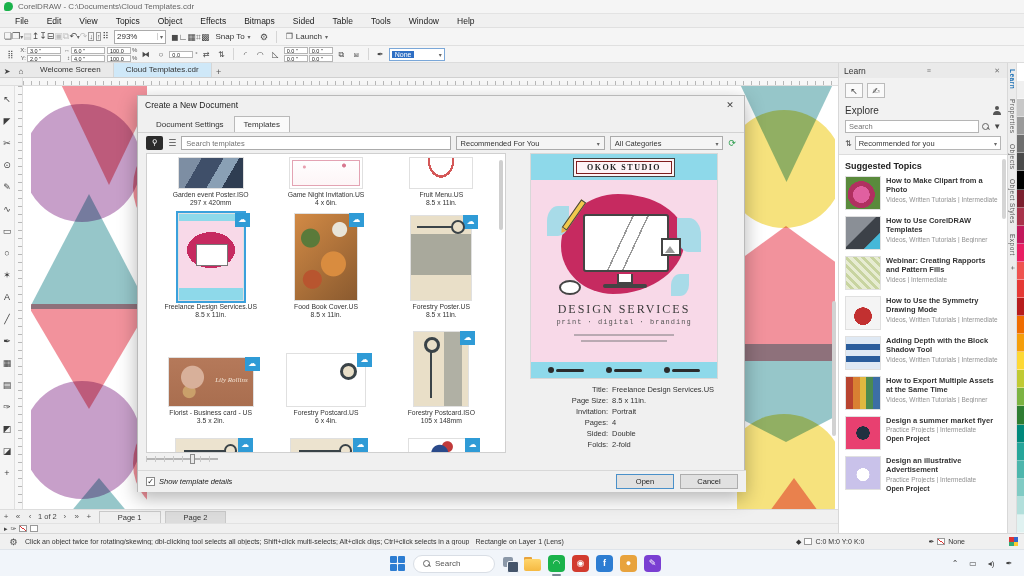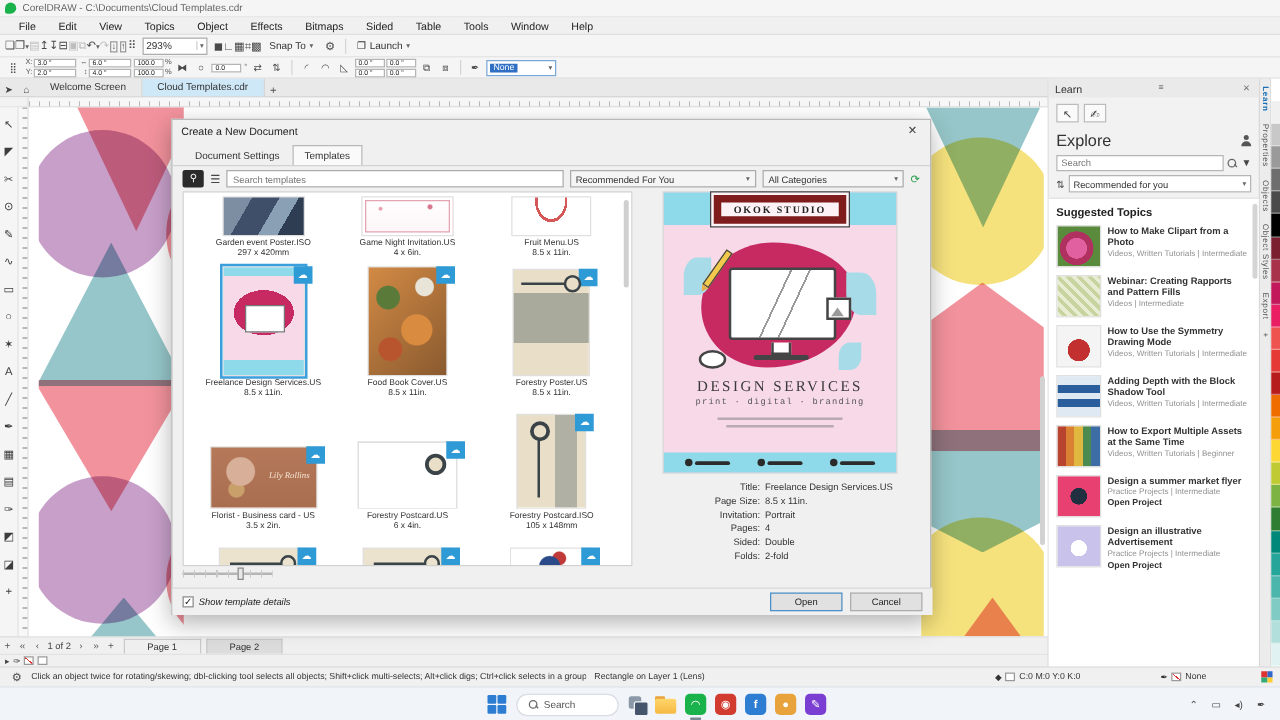--- a/index.html
+++ b/index.html
@@ -84,21 +84,21 @@
   .dp-ico{font-size:7px;color:#444;}
   .swatch{width:8px;height:7px;border:1px solid #999;background:#fff;position:relative;}
   .swatch.none::after{content:"";position:absolute;left:0;top:0;width:100%;height:100%;background:linear-gradient(to top right,transparent 45%,#d33 45% 55%,transparent 55%);}
 
   
   .learn{width:170px;background:#f2f2f2;display:flex;flex-direction:column;border-right:1px solid #d8d8d8;}
   .learn-header{height:15px;display:flex;align-items:center;padding:0 5px;font-size:8.5px;color:#333;background:#eaeaea;}
   .learn-header .hico{margin-left:auto;font-size:7px;color:#777;width:10px;text-align:center;}
   .learn-tools{display:flex;gap:4px;padding:5px 6px 4px;}
   .ltool{width:18px;height:15px;border:1px solid #bbb;background:#fafafa;text-align:center;line-height:14px;font-size:9px;color:#444;}
-  .explore-row{display:flex;align-items:center;padding:3px 6px;font-size:13px;color:#333;justify-content:flex-end;}
+  .explore-row{display:flex;align-items:center;padding:3px 6px;font-size:10px;color:#333;justify-content:flex-end;}
   .person{margin-left:auto;position:relative;width:9px;height:9px;}
   .person::before{content:"";position:absolute;left:3px;top:0;width:4px;height:4px;border-radius:50%;background:#555;}
   .person::after{content:"";position:absolute;left:1px;bottom:0;width:8px;height:4px;border-radius:4px 4px 0 0;background:#555;}
   .learn-search{display:flex;align-items:center;margin:1px 6px;gap:3px;}
   .learn-search input{flex:1;height:13px;border:1px solid #b5b5b5;background:#fff;font-size:7.5px;padding:0 3px;font-family:inherit;color:#333;}
   .mag{position:relative;width:8px;height:8px;}
   .mag::before{content:"";position:absolute;left:0;top:0;width:5px;height:5px;border:1px solid #666;border-radius:50%;}
   .mag::after{content:"";position:absolute;left:5px;top:5px;width:3px;height:1px;background:#666;transform:rotate(45deg);}
   .funnel{font-size:8px;color:#444;}
   .learn-sort{display:flex;align-items:center;margin:2px 6px 4px;gap:3px;}
@@ -217,21 +217,21 @@
   .t-row4::after{content:"";position:absolute;right:9px;top:5px;width:9px;height:9px;border:2px solid #3a4348;border-radius:50%;background:#ece3cf;}
   .t-bird{width:64px;height:22px;background:
      radial-gradient(circle at 48% 65%,#2a4a8a 0 8px,transparent 9px),
      radial-gradient(circle at 60% 35%,#c03a3a 0 5px,transparent 6px),
      linear-gradient(#fff,#fff);}
 
   
   .preview{position:absolute;left:378px;top:0;width:214px;height:300px;}
   .poster{position:absolute;left:7px;top:1px;width:186px;height:224px;background:#f8d9e8;box-shadow:0 0 0 1px #d8d8d8;}
   .poster-top{height:26px;background:#8ed9ea;display:flex;align-items:center;justify-content:center;}
-  .studio-box{border:6px solid #7f1d1d;box-shadow:0 0 0 2px #fdf3f6,0 0 0 3px #444;background:#fdf3f6;font-size:8px;letter-spacing:1.5px;padding:1px 10px;color:#222;font-family:"Liberation Serif","DejaVu Serif",serif;font-weight:bold;}
+  .studio-box{border:1px solid #7f1d1d;box-shadow:0 0 0 2px #fdf3f6,0 0 0 3px #444;background:#fdf3f6;font-size:8px;letter-spacing:1.5px;padding:1px 10px;color:#222;font-family:"Liberation Serif","DejaVu Serif",serif;font-weight:bold;}
   .blob{position:absolute;left:30px;top:40px;width:124px;height:100px;background:#c62a60;border-radius:46% 54% 58% 42%/52% 44% 56% 48%;}
   .leaf{position:absolute;background:#a8dbe8;border-radius:50% 0 50% 0;}
   .leaf.l1{left:16px;top:52px;width:22px;height:30px;}
   .leaf.l2{left:146px;top:64px;width:24px;height:34px;border-radius:0 50% 0 50%;}
   .leaf.l3{left:140px;top:120px;width:18px;height:22px;}
   .monitor{position:absolute;left:52px;top:60px;width:86px;height:58px;background:#fff;border:2px solid #444;border-radius:3px;
      background-image:linear-gradient(115deg,transparent 44%,#999 44% 45.5%,transparent 45.5% 58%,#999 58% 59.5%,transparent 59.5%);}
   .monitor-stand{position:absolute;left:86px;top:120px;width:16px;height:10px;background:#fff;border:2px solid #444;border-top:none;}
   .monitor-base{position:absolute;left:72px;top:130px;width:44px;height:4px;background:#fff;border:2px solid #444;border-radius:2px;}
   .pencil{position:absolute;left:40px;top:44px;width:6px;height:34px;background:#f2c94c;border:1px solid #444;transform:rotate(35deg);}
@@ -488,20 +488,28 @@
           <div>
             <div class="topic">
               <div class="topic-thumb" style="background: radial-gradient(circle at 45% 55%, rgb(224, 96, 160) 0px, rgb(224, 96, 160) 32%, rgb(176, 48, 96) 33%, rgb(176, 48, 96) 52%, rgb(90, 138, 60) 53%);"></div>
               <div class="topic-body">
                 <div class="topic-title">How to Make Clipart from a Photo</div>
                 <div class="topic-meta">Videos, Written Tutorials | Intermediate</div>
                 <div class="topic-action"></div>
               </div>
             </div>
 
+            <div class="topic">
+              <div class="topic-thumb" style="background: linear-gradient(135deg, rgb(138, 143, 150) 0px, rgb(138, 143, 150) 45%, rgb(60, 65, 72) 46%, rgb(60, 65, 72) 75%, rgb(70, 184, 216) 76%);"></div>
+              <div class="topic-body">
+                <div class="topic-title">How to Use CorelDRAW Templates</div>
+                <div class="topic-meta">Videos, Written Tutorials | Beginner</div>
+                <div class="topic-action"></div>
+              </div>
+            </div>
 
             <div class="topic">
               <div class="topic-thumb" style="background: repeating-linear-gradient(45deg, rgb(231, 236, 210) 0px, rgb(231, 236, 210) 3px, rgb(200, 212, 160) 3px, rgb(200, 212, 160) 6px);"></div>
               <div class="topic-body">
                 <div class="topic-title">Webinar: Creating Rapports and Pattern Fills</div>
                 <div class="topic-meta">Videos | Intermediate</div>
                 <div class="topic-action"></div>
               </div>
             </div>
 

